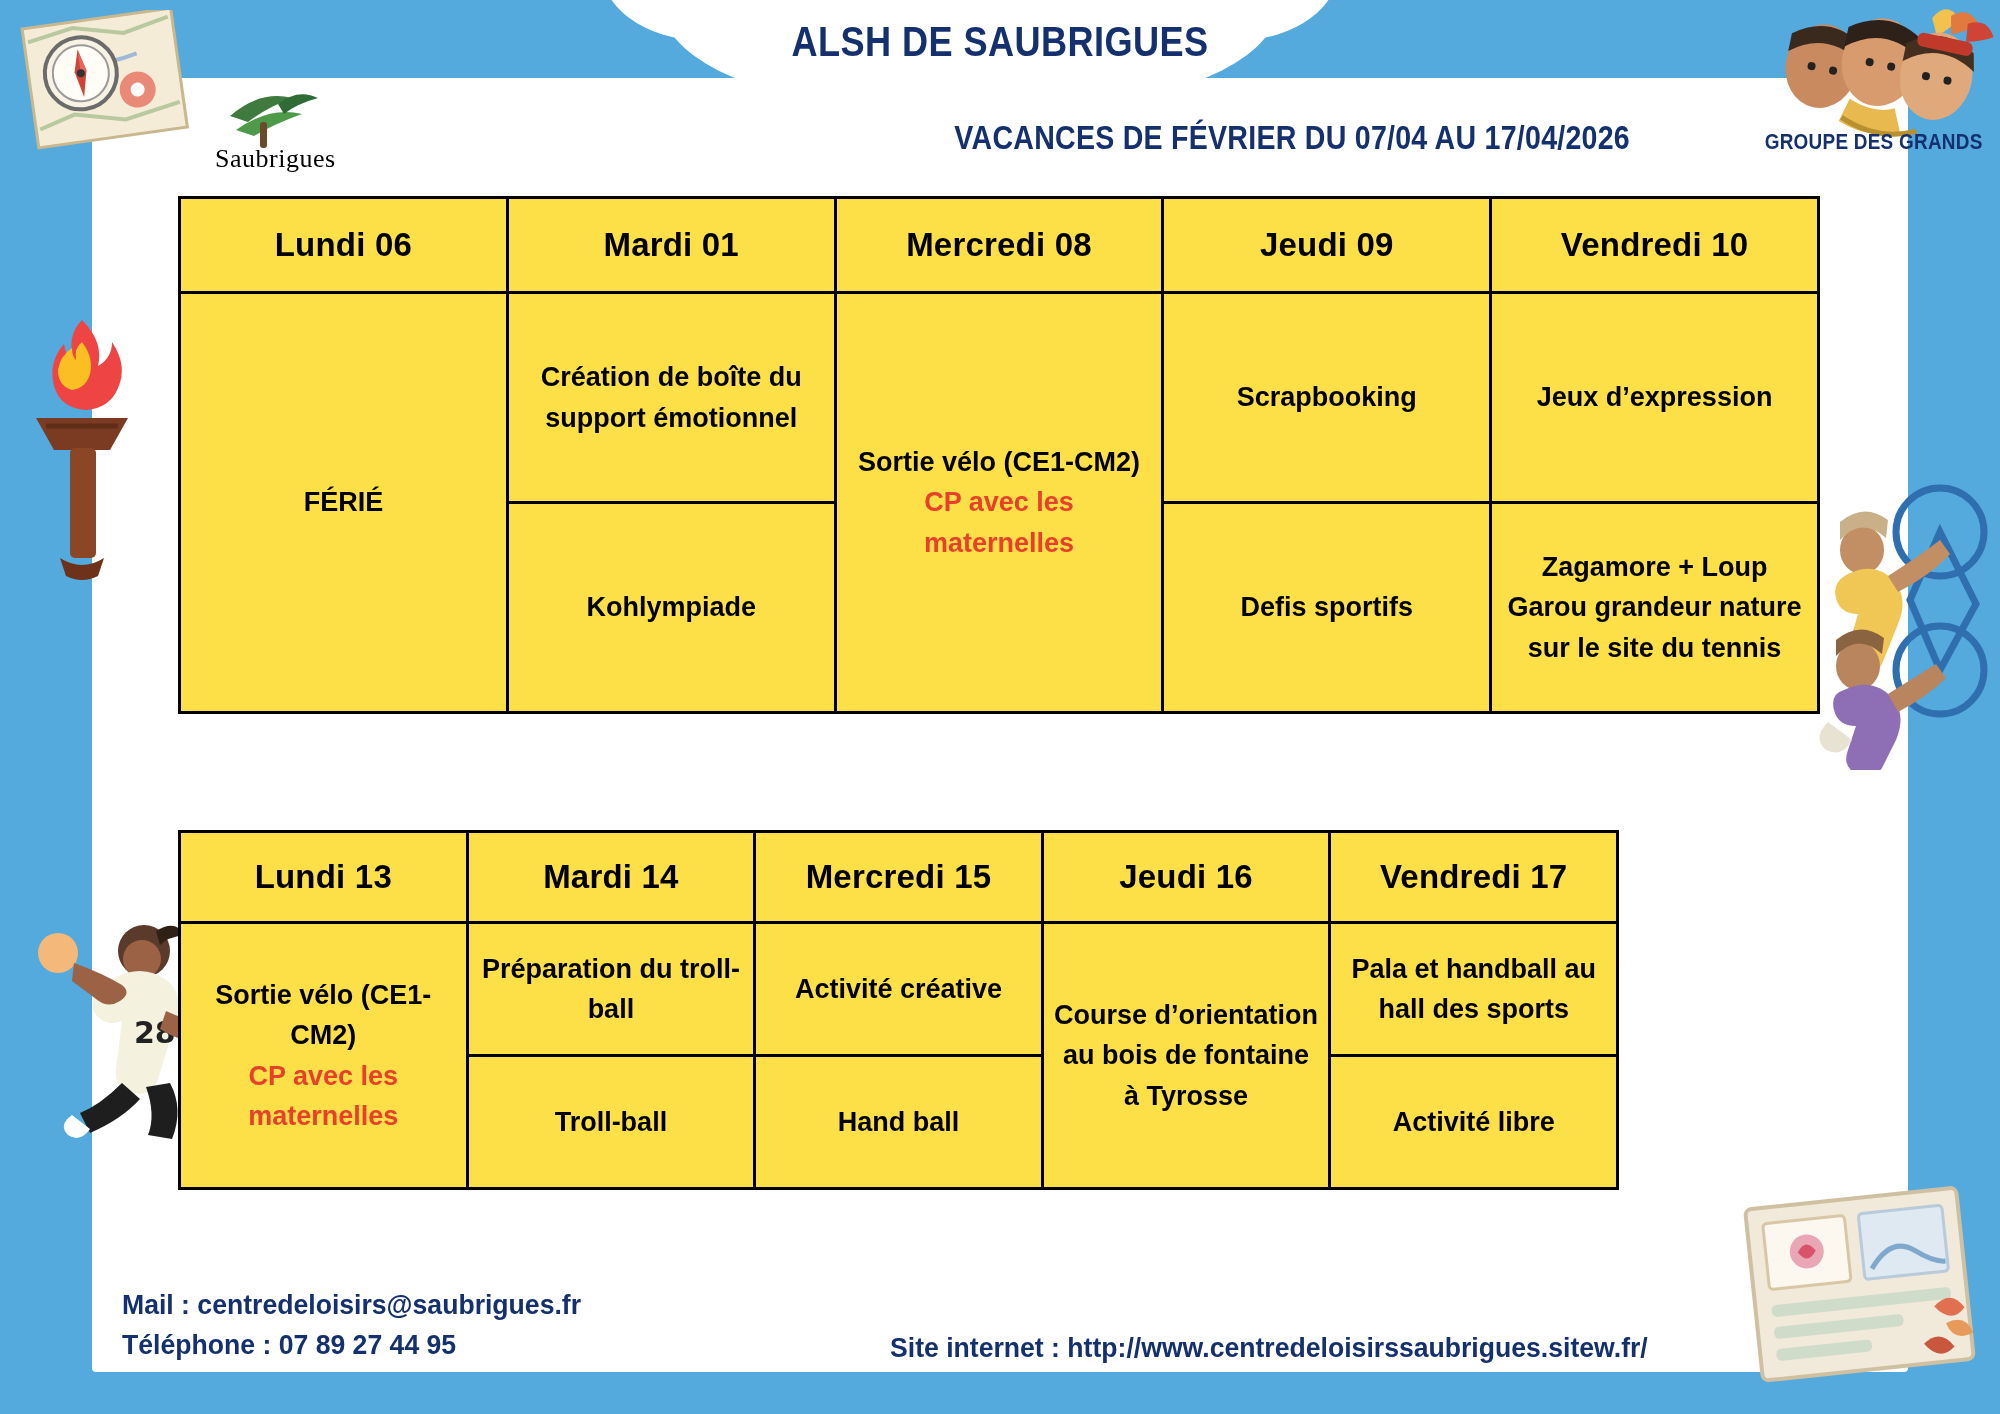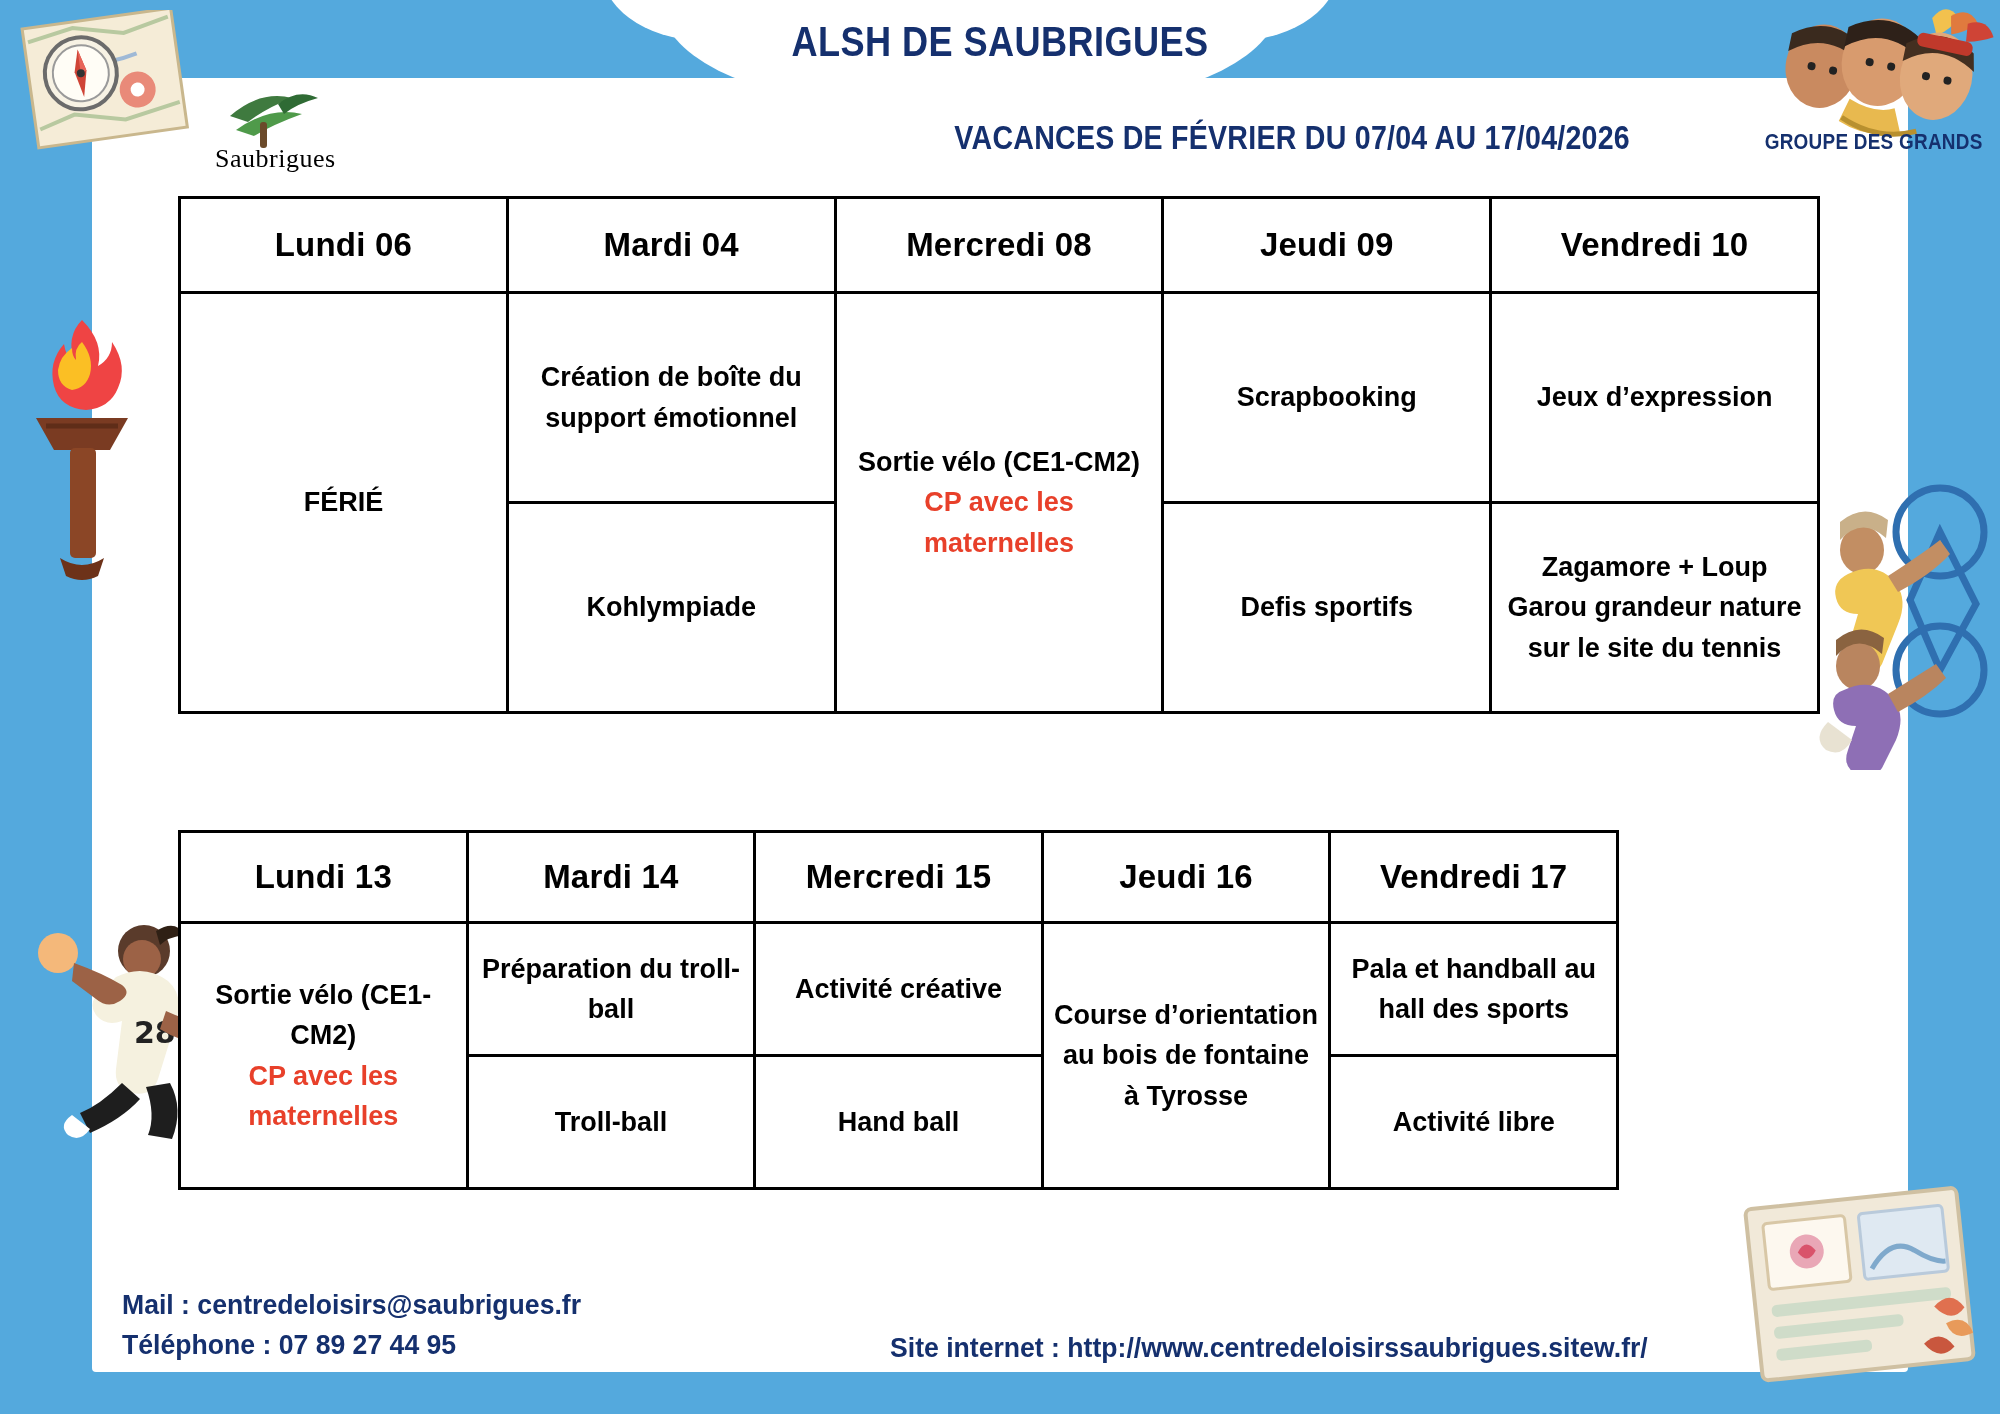--- a/index.html
+++ b/index.html
@@ -67,21 +67,21 @@
     font-family:"Liberation Serif", serif;
     font-size:26px;color:#000000;letter-spacing:.5px;margin-top:-4px;
   }
 
   
   .tbl{
     position:absolute;
     border-collapse:collapse;
     table-layout:fixed;
     z-index:4;
-    background:#ffffff;
+    background:#fde047;
   }
   .tbl td{
     border:3px solid #000;
     text-align:center;
     vertical-align:middle;
     font-family:"Liberation Sans", sans-serif;
     font-weight:bold;
     font-size:27px;
     line-height:1.5;
     color:#000;
@@ -252,21 +252,21 @@
     <colgroup>
         <col width="20%">
         <col width="20%">
         <col width="20%">
         <col width="20%">
         <col width="20%">
       </colgroup>
     <tbody>
       <tr>
         <td class="hdr">Lundi 06</td>
-        <td class="hdr">Mardi 04</td>
+        <td class="hdr">Mardi 01</td>
         <td class="hdr">Mercredi 08</td>
         <td class="hdr">Jeudi 09</td>
         <td class="hdr">Vendredi 10</td>
       </tr>
       <tr>
         <td class="body" rowspan="2">FÉRIÉ</td>
         <td class="half">Création de boîte du support émotionnel</td>
         <td class="body" rowspan="2">
           <span class="blk">Sortie vélo (CE1-CM2)</span>
           <span class="red">CP avec les maternelles</span>

